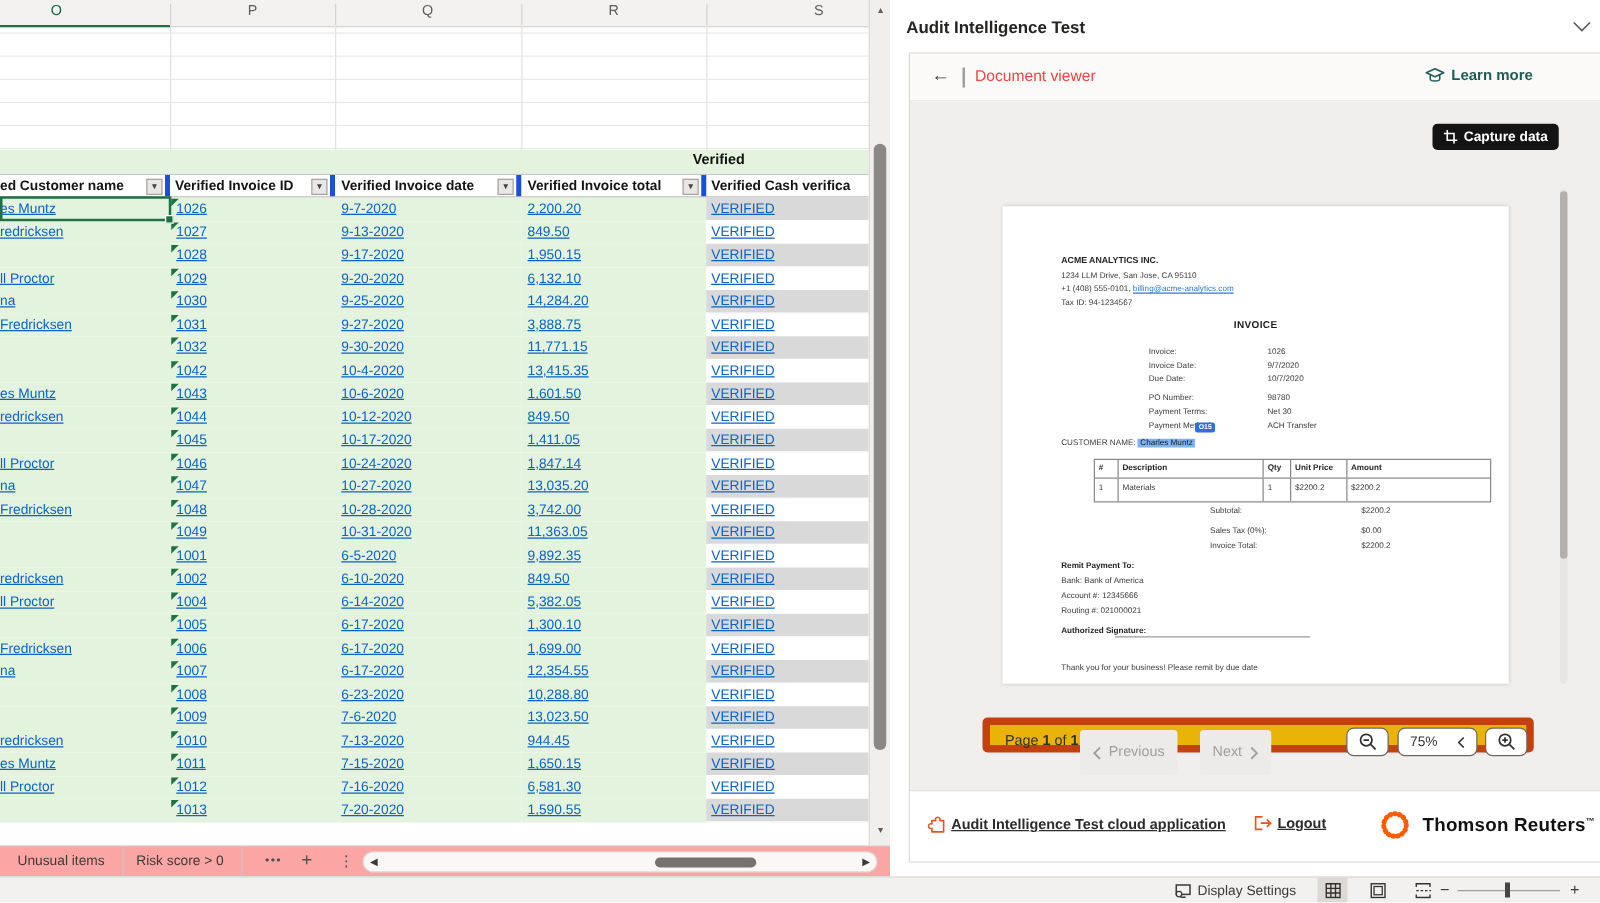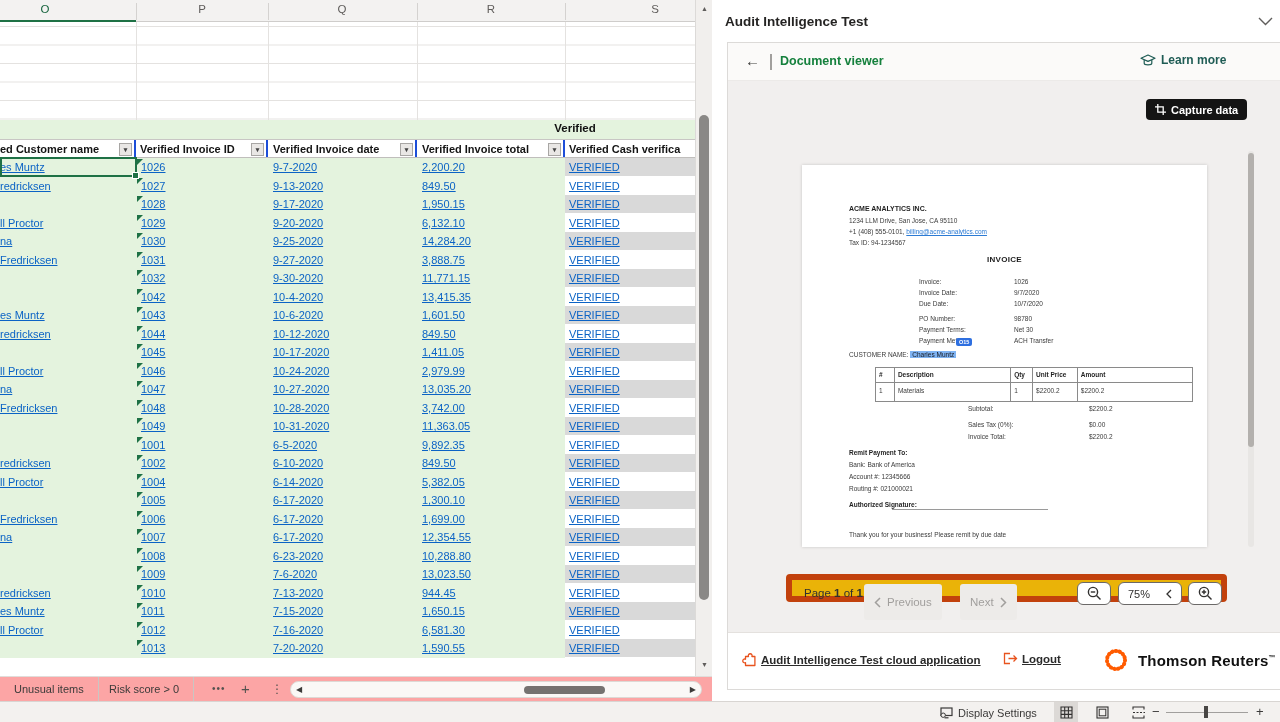--- a/index.html
+++ b/index.html
@@ -30,21 +30,21 @@
   .vgrid { position:absolute; top:22px; height:98px; width:1px; background:#e4e2e0; }
 
   
   #banner { position:absolute; left:0; top:120px; width:695px; height:18.5px; background:#e4f3de; }
   #banner span { position:absolute; left:575px; top:2px; transform:translateX(-50%);
     font-weight:bold; font-size:11.5px; color:#111; }
 
   
   #hrow { position:absolute; left:0; top:138.5px; width:695px; height:19.5px;
     background:#fff; display:flex; border-top:1px solid #c8c6c4; border-bottom:1px solid #c0bebc; }
-  .hcell { position:relative; height:100%; border-right:2px solid #1d4ed8;
+  .hcell { position:relative; height:100%; border-right:4px solid #1d4ed8;
     font-weight:bold; font-size:11px; color:#141414; line-height:18px;
     white-space:nowrap; overflow:hidden; }
   .hcell:nth-child(1){ width:136px; }
   .hcell:nth-child(2){ width:132px; padding-left:4px; }
   .hcell:nth-child(3){ width:149px; padding-left:5px; }
   .hcell:nth-child(4){ width:148px; padding-left:5px; }
   .hcell:nth-child(5){ width:130px; padding-left:4px; border-right:none; }
   .filter { position:absolute; right:2px; top:3px; width:13px; height:13px;
     background:#e9e7e5; border:1px solid #a8a6a4; font-size:7px; line-height:11px;
     text-align:center; color:#444; }
@@ -113,21 +113,21 @@
   #panel { position:absolute; left:712px; top:0; width:568px; height:701px; background:#fff;padding-left:43px; }
   #paneltitle { position:absolute; left:13px; top:14px; font-size:13.5px; font-weight:600; color:#252423; }
   #panelchev { position:absolute; left:546px; top:17px; cursor:pointer; }
 
   #box { position:absolute; left:15px; top:42px; width:554px; height:648px;
     border:1px solid #dcdad8; background:#fff; }
   #boxhead { position:absolute; left:0; top:0; width:100%; height:38px;
     background:#fbfaf9; border-bottom:1px solid #eceae8; }
   #backarrow { position:absolute; left:17px; top:9px; font-size:15px; color:#3b3a39; cursor:pointer; }
   #headdiv { position:absolute; left:42px; top:11px; width:1.5px; height:16px; background:#a19f9d; }
-  #dvtitle { position:absolute; left:52px; top:11px; font-size:12.5px; font-weight:bold; color:#15803d; }
+  #dvtitle { position:absolute; left:52px; top:11px; font-size:12.5px; font-weight:normal; color:#ef4444; }
   #learnmore { position:absolute; left:412px; top:10px; display:flex; gap:5px; align-items:center;
     color:#1f5c55; font-size:12px; font-weight:600; cursor:pointer; }
 
   #viewer { position:absolute; left:0; top:38px; width:552px; height:551px; background:#f1efee; }
   #capturebtn { position:absolute; left:418px; top:18px; height:21px; padding:0 9px;
     background:#141414; color:#fff; border:none; border-radius:4px; font-size:11px; font-weight:600;
     display:flex; align-items:center; gap:5px; cursor:pointer; font-family:"Liberation Sans",sans-serif; }
 
   
   #page { position:absolute; left:74px; top:84px; width:405px; height:382px; background:#fff;
@@ -358,21 +358,21 @@
           <div class="cell id"><span class="lnk">1045</span></div>
           <div class="cell date"><span class="lnk">10-17-2020</span></div>
           <div class="cell total"><span class="lnk">1,411.05</span></div>
           <div class="cell status"><span class="lnk">VERIFIED</span></div>
         </div>
 
         <div class="s-row">
           <div class="cell name"><span class="lnk">ll Proctor</span></div>
           <div class="cell id"><span class="lnk">1046</span></div>
           <div class="cell date"><span class="lnk">10-24-2020</span></div>
-          <div class="cell total"><span class="lnk">2,979.99</span></div>
+          <div class="cell total"><span class="lnk">1,847.14</span></div>
           <div class="cell status"><span class="lnk">VERIFIED</span></div>
         </div>
 
         <div class="s-row">
           <div class="cell name"><span class="lnk">na</span></div>
           <div class="cell id"><span class="lnk">1047</span></div>
           <div class="cell date"><span class="lnk">10-27-2020</span></div>
           <div class="cell total"><span class="lnk">13,035.20</span></div>
           <div class="cell status"><span class="lnk">VERIFIED</span></div>
         </div>

